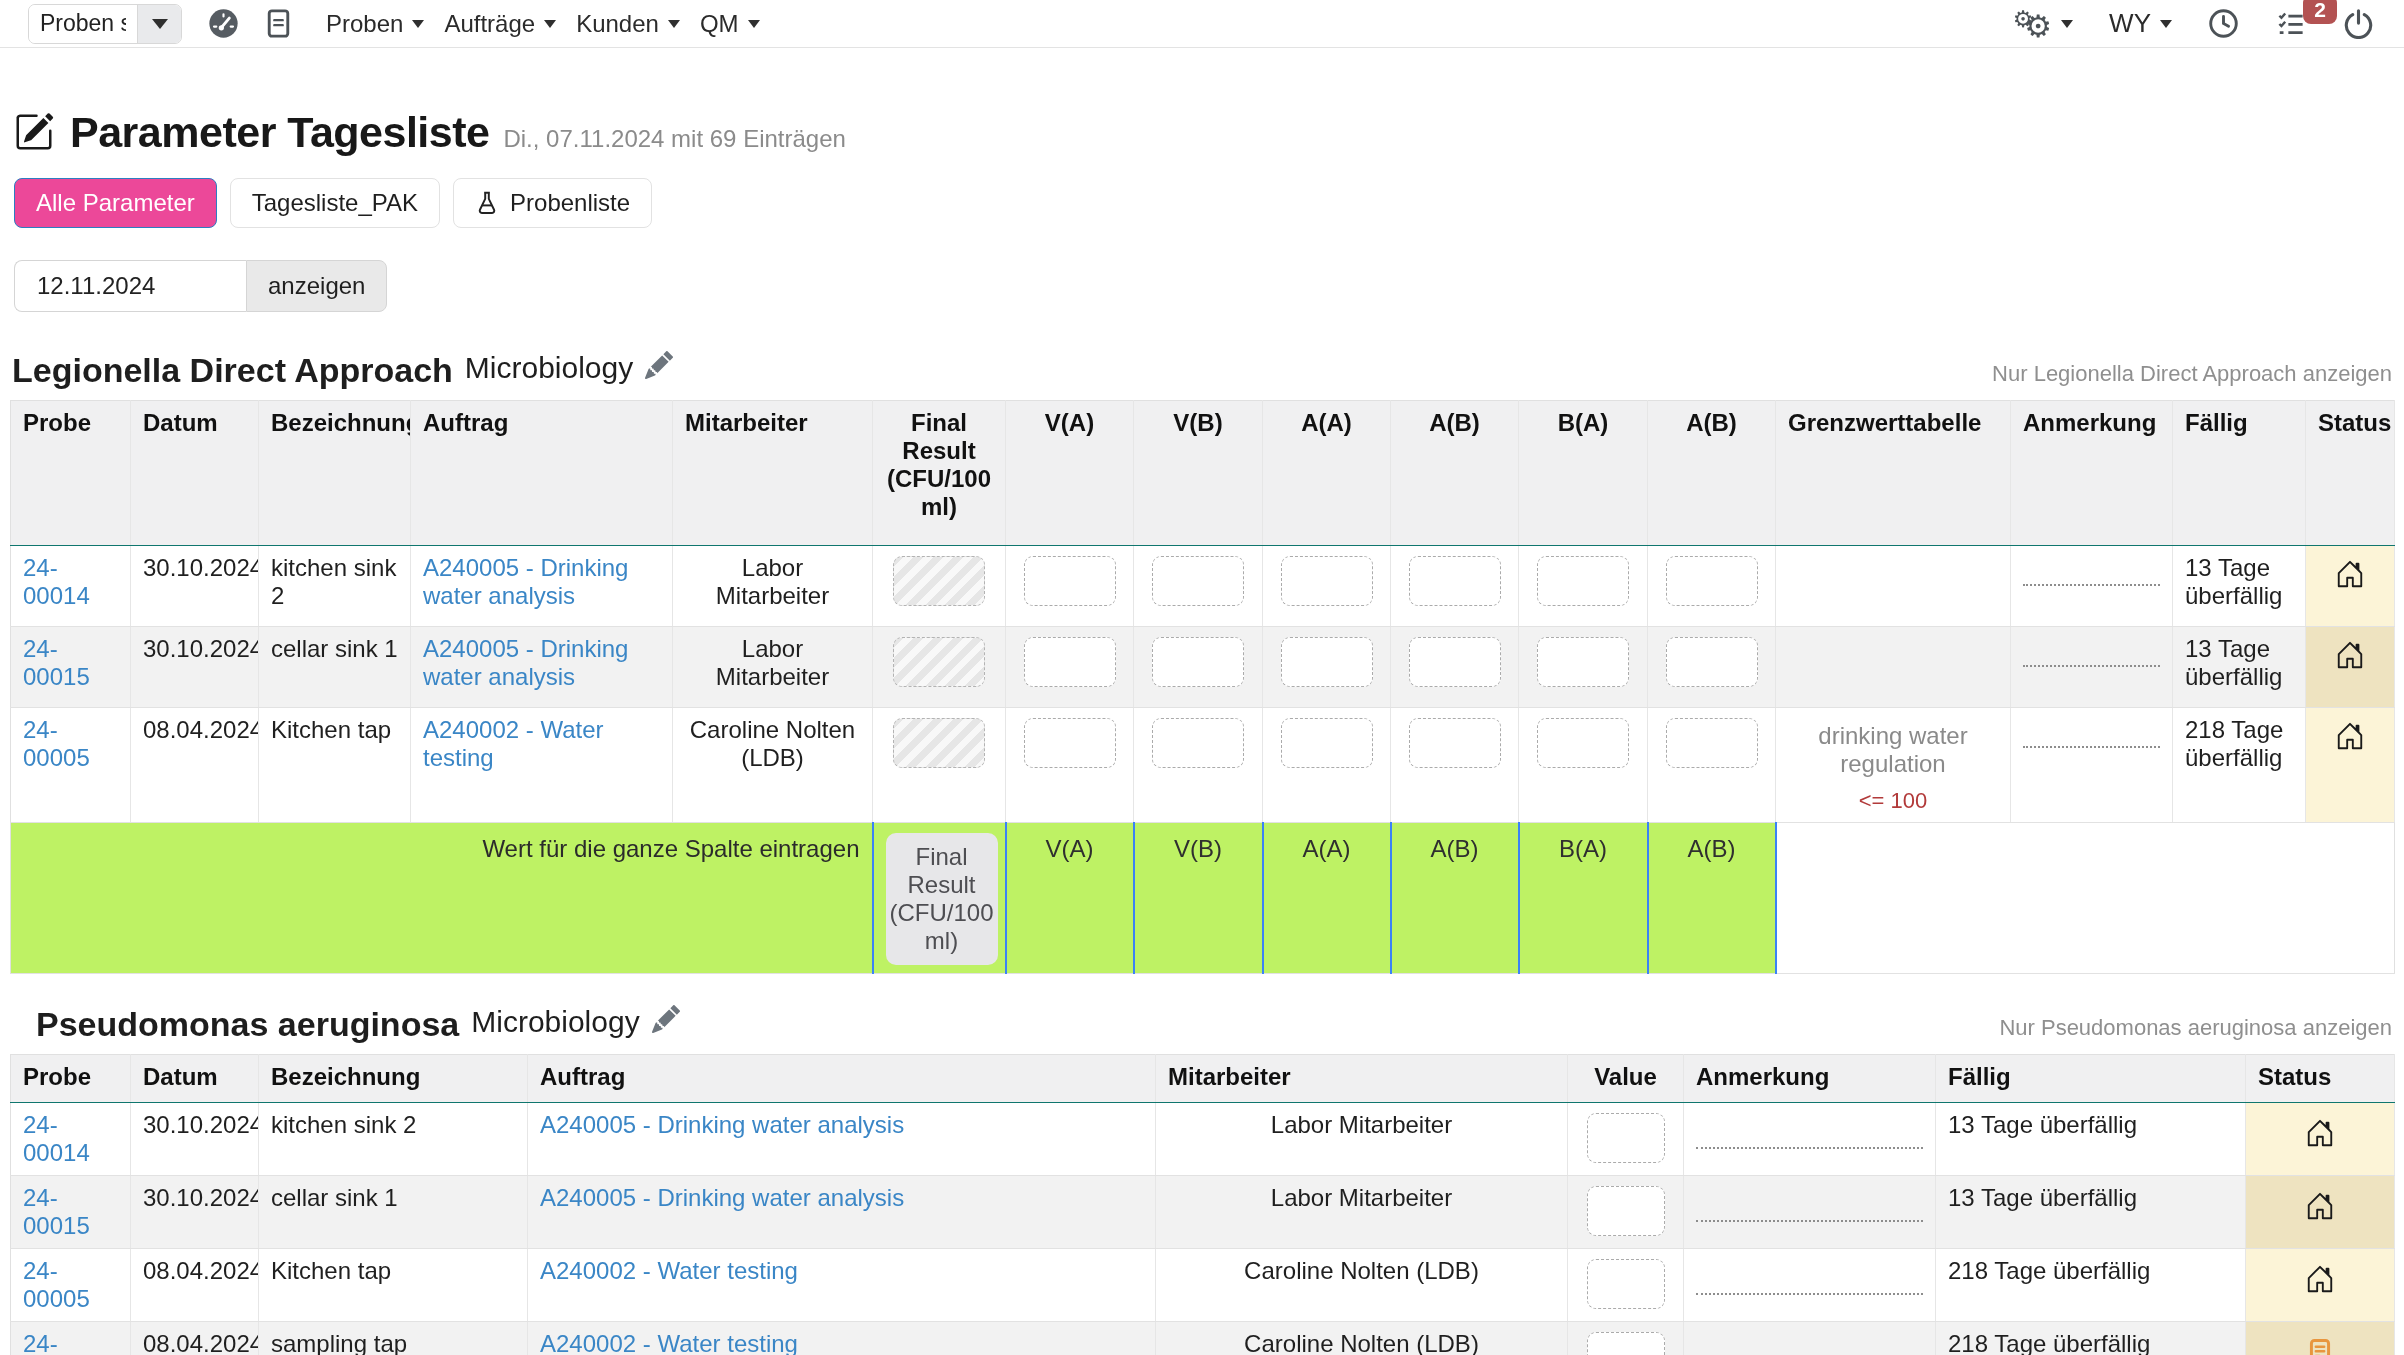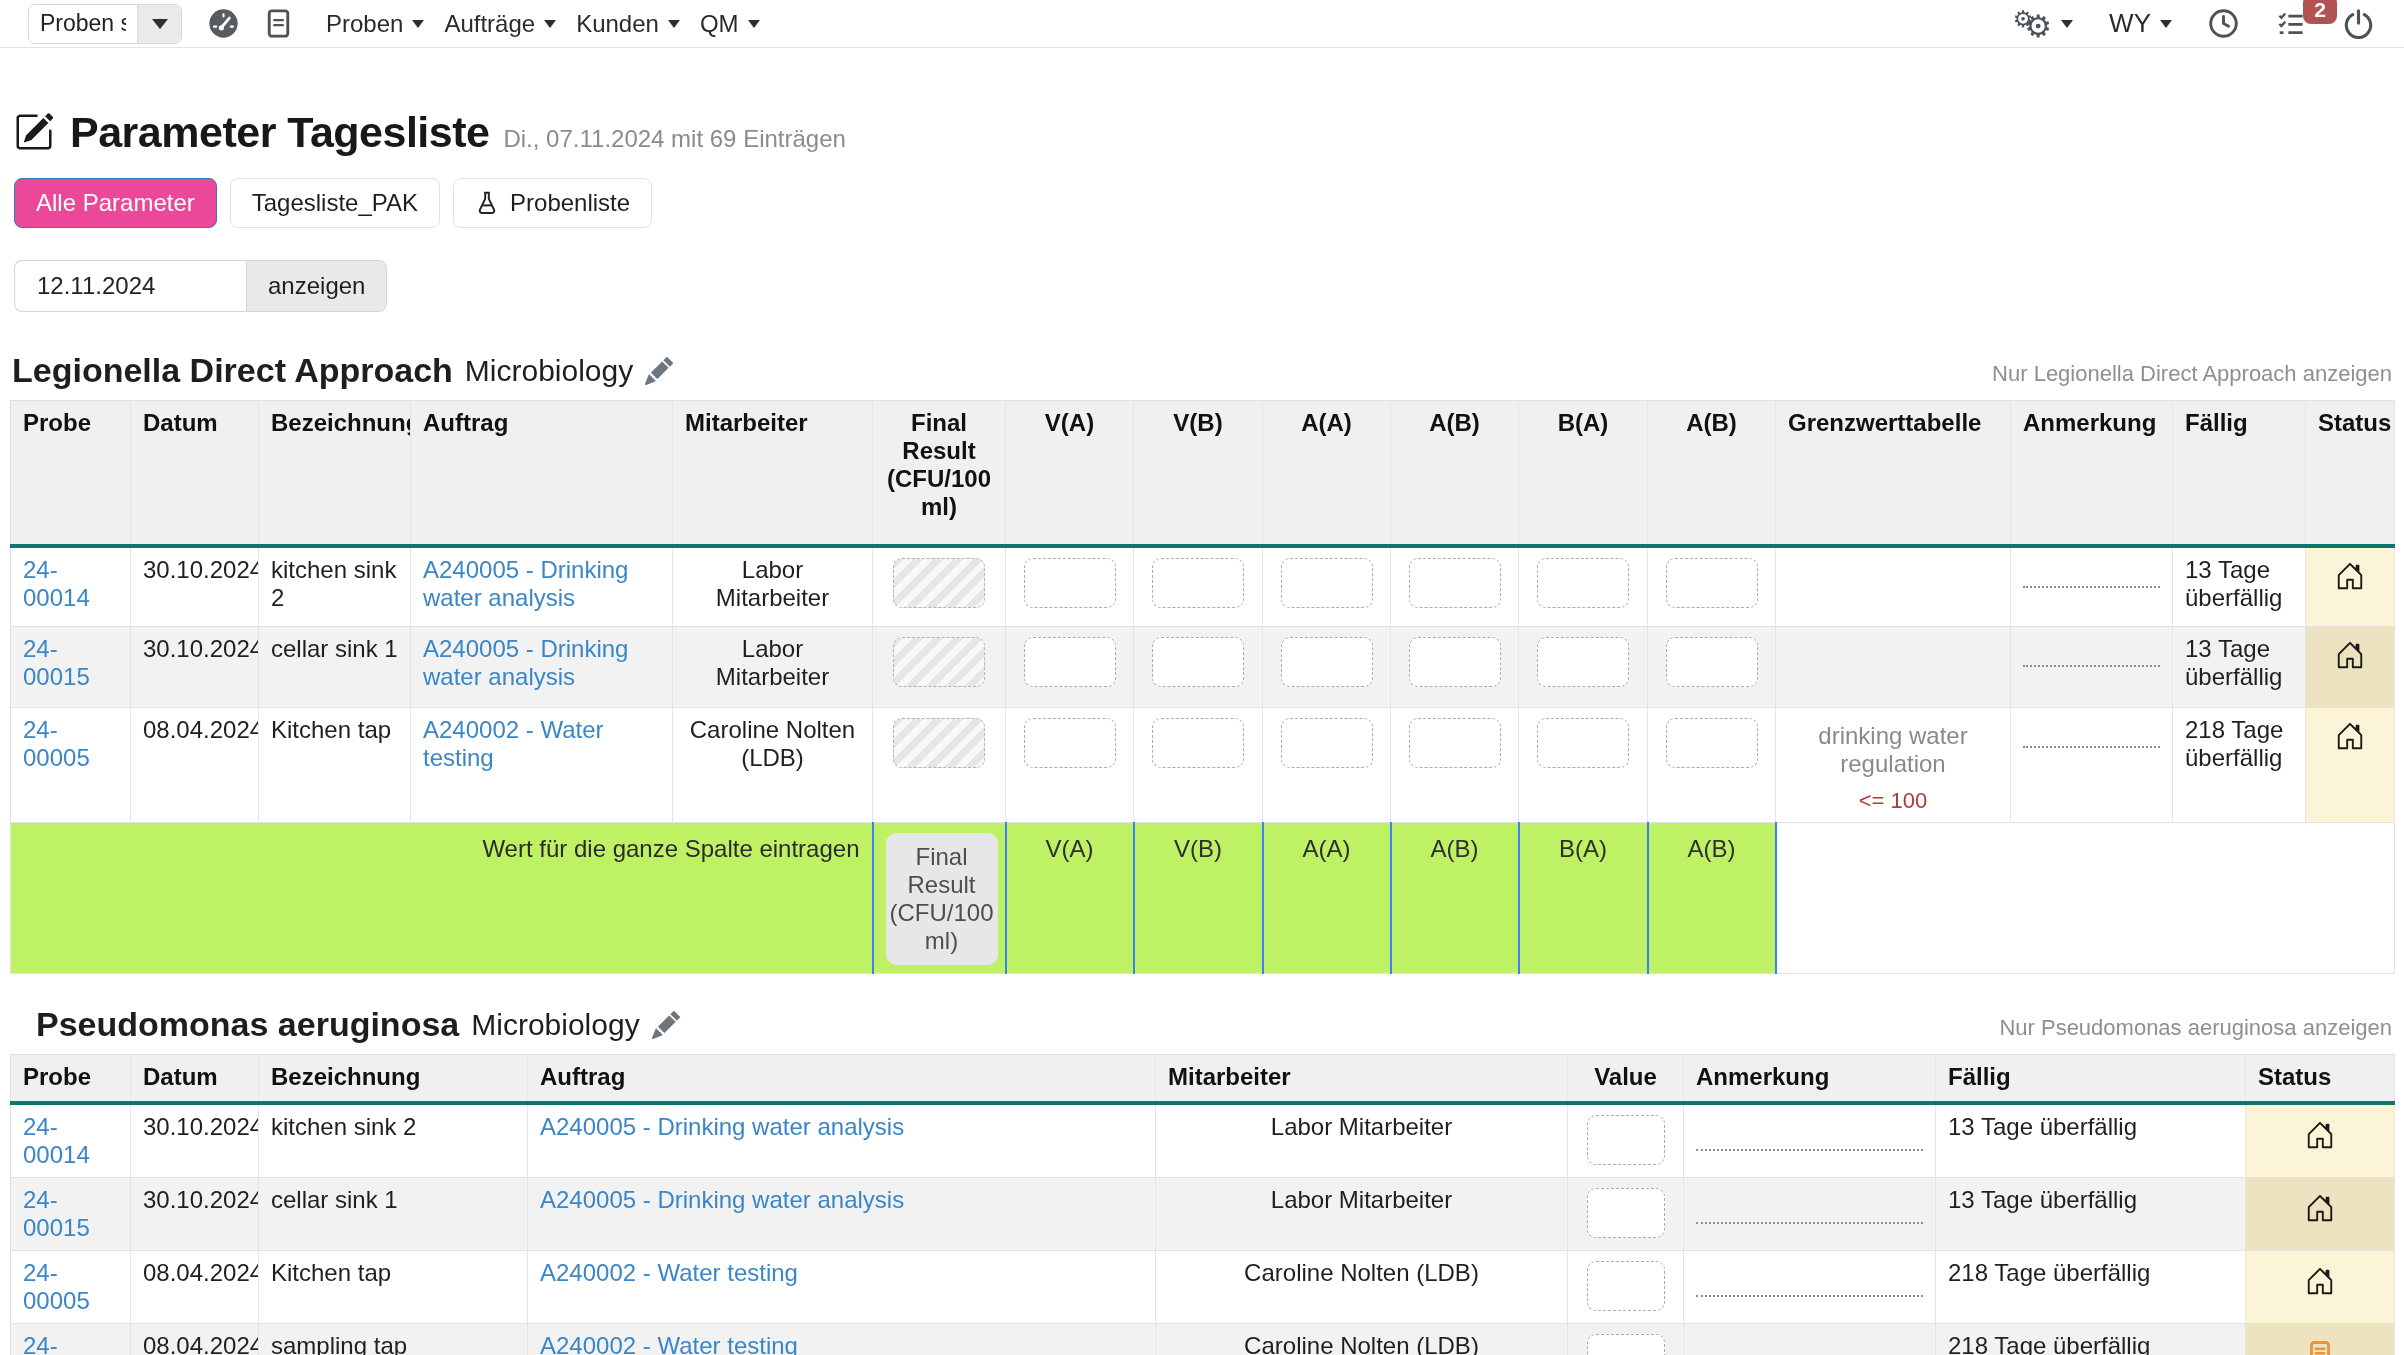--- a/index.html
+++ b/index.html
@@ -58,29 +58,29 @@
     border-radius:8px 0 0 8px; font-size:24px; padding:0 22px; color:#222; outline:none; font-family:inherit;
   }
   .btn-show {
     height:52px; border:1px solid #d5d5d5; background:#e9e9e9; color:#1f1f1f;
     border-radius:0 8px 8px 0; font-size:24px; padding:0 21px; cursor:pointer; font-family:inherit;
   }
 
   
   .section-head { display:flex; align-items:flex-end; justify-content:space-between; margin-top:34px; height:44px; padding:0 2px; }
   .section-head.second { margin-top:30px; height:40px;margin-left:24px; }
-  .sec-left { display:flex; align-items:center; gap:12px; }
+  .sec-left { display:flex; align-items:flex-start; gap:12px; }
   .sec-title { font-size:34px; font-weight:700; color:#1e1e1e; }
   .sec-cat { font-size:30px; font-weight:400; color:#1e1e1e; }
   .filter-link { font-size:22px; color:#8f8f8f; cursor:pointer; padding-bottom:3px; }
 
   
   table { border-collapse:collapse; table-layout:fixed; width:2384px; font-size:24px; border:1px solid #e0e0e0; }
   th, td { border-right:1px solid #e6e6e6; padding:8px 12px; vertical-align:top; text-align:left; overflow:hidden; }
-  thead th { background:#f0f0f1; font-weight:700; border-bottom:4px solid #0f766e; color:#111; }
+  thead th { background:#f0f0f1; font-weight:700; border-bottom:1px solid #0f766e; color:#111; }
   tbody td { border-bottom:1px solid #e2e2e2; }
   tr.even td { background:#f2f2f2; }
   .center { text-align:center; }
   a.lnk { color:#3a86c6; text-decoration:none; cursor:pointer; }
   .t1 thead tr { height:145px; }
   .t1 tbody tr { height:81px; }
   .t2 thead tr { height:48px; }
   .t2 tbody tr { height:62px; }
   .c-input { text-align:center; }
   .val-input {

